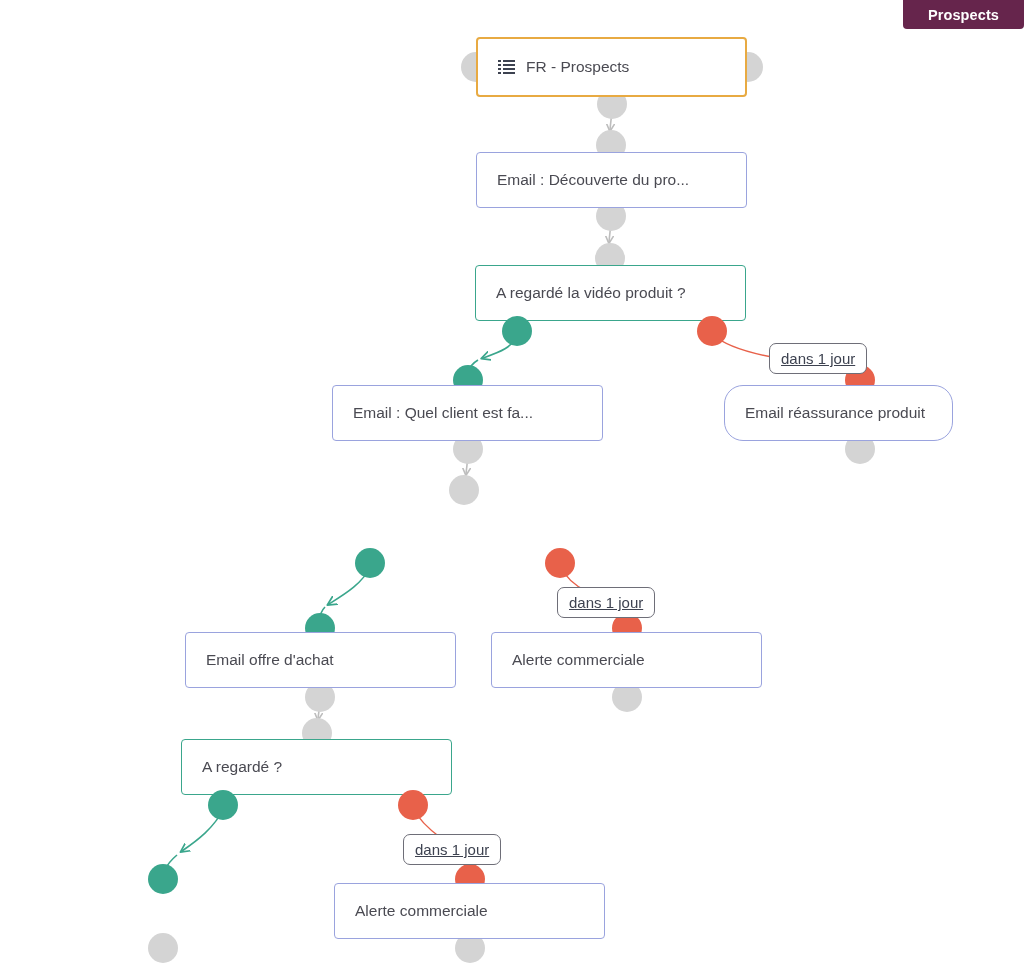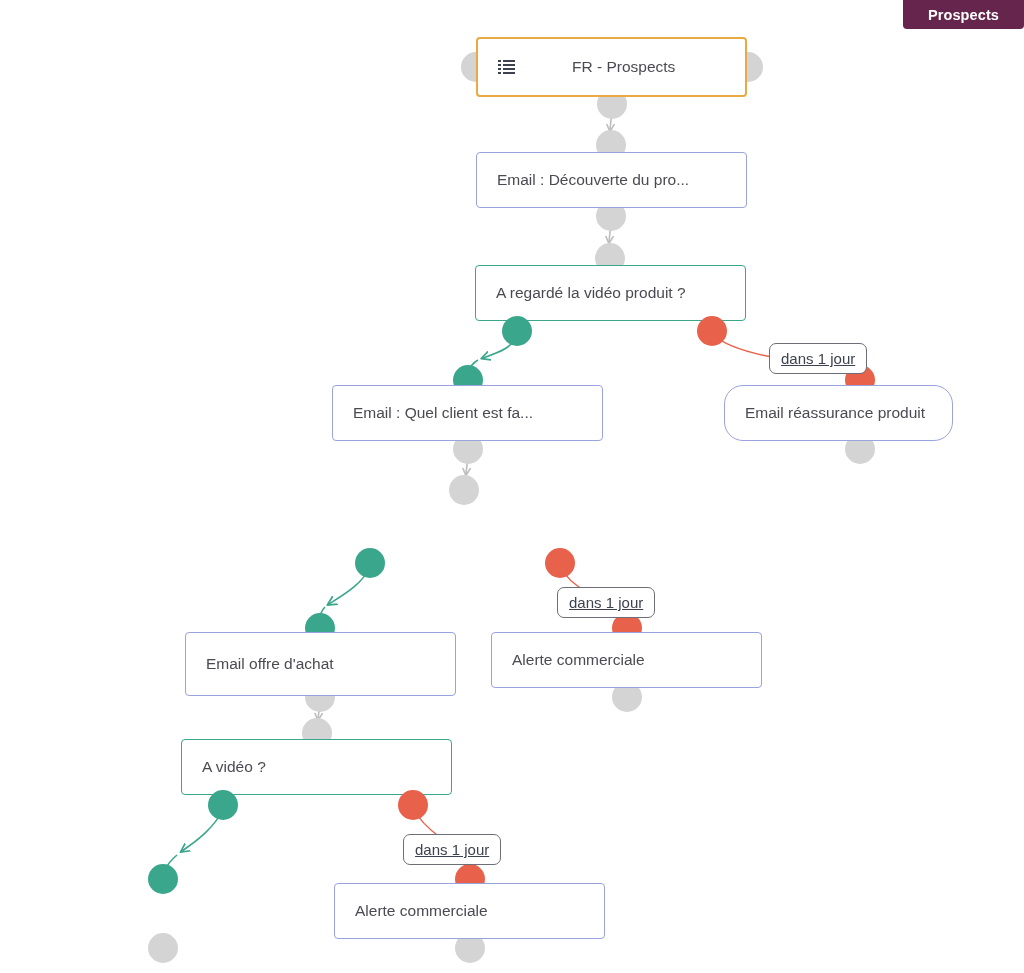--- a/index.html
+++ b/index.html
@@ -169,21 +169,21 @@
     <path d="M177,855 C171,860 167,865 164,871" fill="none" stroke="#3aa68c" stroke-width="1.6"></path>
 
     <path d="M413,808 C419,820 430,830 441,838" fill="none" stroke="#e8614a" stroke-width="1.4"></path>
   </svg>
 
   <button id="apply-button">Prospects</button>
 
   <div class="handle gray" style="left:461px; top:52px; width:30px; height:30px;"></div>
   <div class="handle gray" style="left:733px; top:52px; width:30px; height:30px;"></div>
   <div class="handle gray h-bottom" style="left:597px; top:89px; width:30px; height:30px;"></div>
-  <div class="node source" style="left:476px; top:37px; width:271px; height:60px;padding-left:46px;">
+  <div class="node source" style="left:476px; top:37px; width:271px; height:60px;">
     <span class="list-icon">
       <i style="top:0px;"></i>
         <b style="top:0px;"></b>
       <i style="top:4px;"></i>
         <b style="top:4px;"></b>
       <i style="top:8px;"></i>
         <b style="top:8px;"></b>
       <i style="top:12px;"></i>
         <b style="top:12px;"></b>
     </span>
@@ -217,38 +217,38 @@
   <div class="delay-badge" style="left:769px; top:343px;">
     <span>dans 1 jour</span>
   </div>
 
   <div class="handle gray h-top" style="left:449px; top:475px; width:30px; height:30px;"></div>
   <div class="handle teal" style="left:355px; top:548px; width:30px; height:30px;"></div>
   <div class="handle coral" style="left:545px; top:548px; width:30px; height:30px;"></div>
 
   <div class="handle teal h-top" style="left:305px; top:613px; width:30px; height:30px;"></div>
   <div class="handle gray h-bottom" style="left:305px; top:682px; width:30px; height:30px;"></div>
-  <div class="node action" style="left:185px; top:632px; width:271px; height:64px;">
+  <div class="node action" style="left:185px; top:632px; width:271px; height:56px;">
     <span class="node-label">Email offre d'achat</span>
   </div>
 
   <div class="handle coral h-top" style="left:612px; top:613px; width:30px; height:30px;"></div>
   <div class="handle gray h-bottom" style="left:612px; top:682px; width:30px; height:30px;"></div>
   <div class="node action" style="left:491px; top:632px; width:271px; height:56px;">
     <span class="node-label">Alerte commerciale</span>
   </div>
   <div class="delay-badge" style="left:557px; top:587px;">
     <span>dans 1 jour</span>
   </div>
 
   <div class="handle gray h-top" style="left:302px; top:718px; width:30px; height:30px;"></div>
   <div class="handle teal" style="left:208px; top:790px; width:30px; height:30px;"></div>
   <div class="handle coral" style="left:398px; top:790px; width:30px; height:30px;"></div>
   <div class="node cond" style="left:181px; top:739px; width:271px; height:56px;">
-    <span class="node-label">A vidéo ?</span>
+    <span class="node-label">A regardé ?</span>
   </div>
 
   <div class="handle teal h-top" style="left:148px; top:864px; width:30px; height:30px;"></div>
   <div class="handle gray h-bottom" style="left:148px; top:933px; width:30px; height:30px;"></div>
 
   <div class="handle coral h-top" style="left:455px; top:864px; width:30px; height:30px;"></div>
   <div class="handle gray h-bottom" style="left:455px; top:933px; width:30px; height:30px;"></div>
   <div class="node action" style="left:334px; top:883px; width:271px; height:56px;">
     <span class="node-label">Alerte commerciale</span>
   </div>

